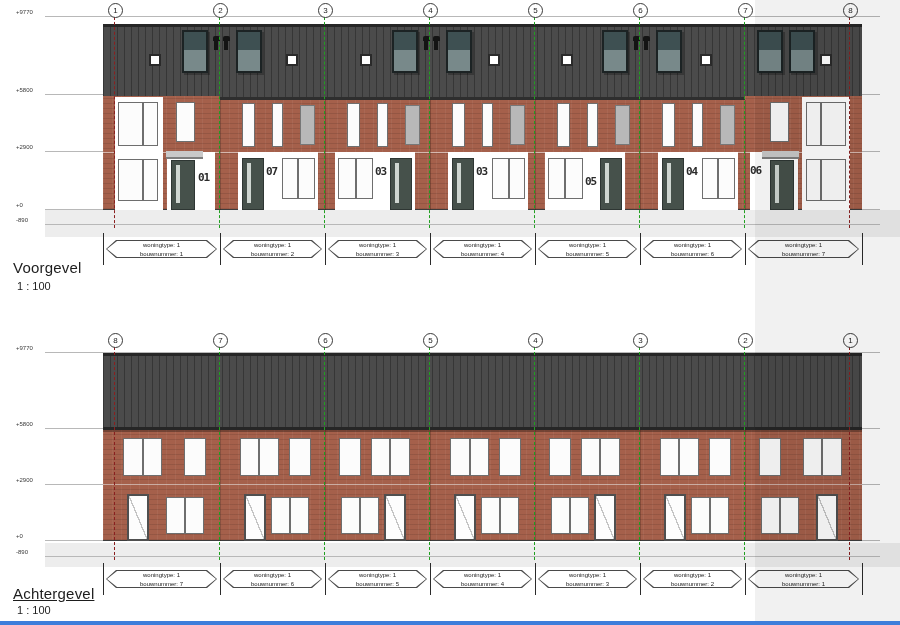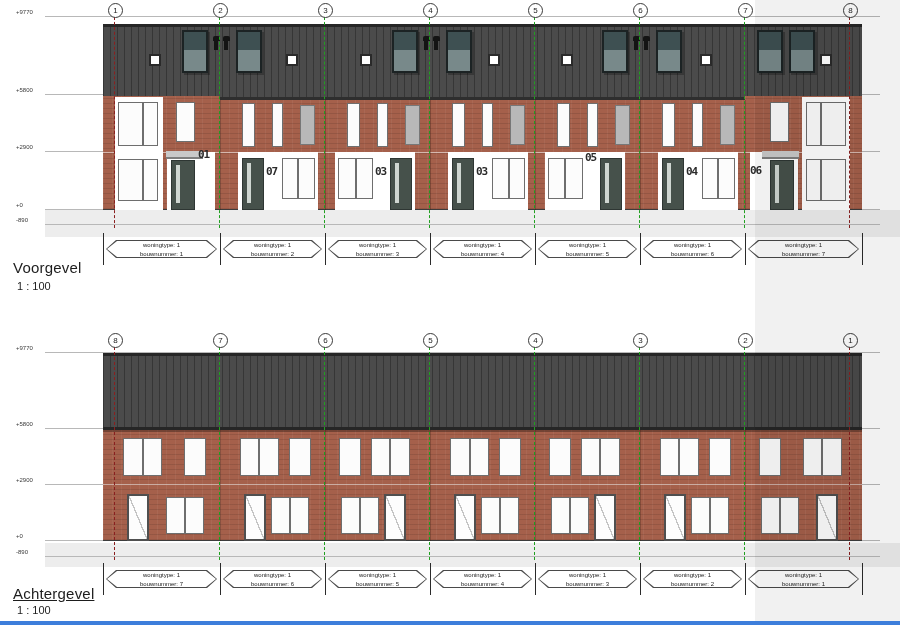--- a/index.html
+++ b/index.html
@@ -90,21 +90,21 @@
     <div style="position: absolute; left: 745px; top: 100px; width: 1px; height: 110px; background: rgba(60, 30, 20, 0.35); z-index: 3;"></div>
     <div style="position: absolute; left: 115px; top: 97px; width: 48px; height: 113px; background: rgb(255, 255, 255); z-index: 3;"></div>
     <div style="position: absolute; left: 118px; top: 102px; width: 40px; height: 44px; border: 1px solid rgb(110, 110, 110); background: linear-gradient(90deg, transparent calc(62% - 1px), rgb(110, 110, 110) calc(62% - 1px), rgb(110, 110, 110) calc(62% + 1px), transparent calc(62% + 1px)) rgb(252, 252, 252); box-sizing: border-box; z-index: 4;"></div>
     <div style="position: absolute; left: 118px; top: 159px; width: 40px; height: 42px; border: 1px solid rgb(110, 110, 110); background: linear-gradient(90deg, transparent calc(62% - 1px), rgb(110, 110, 110) calc(62% - 1px), rgb(110, 110, 110) calc(62% + 1px), transparent calc(62% + 1px)) rgb(252, 252, 252); box-sizing: border-box; z-index: 4;"></div>
     <div style="position: absolute; left: 176px; top: 102px; width: 19px; height: 40px; border: 1px solid rgb(110, 110, 110); background: rgb(252, 252, 252); box-sizing: border-box; z-index: 4;"></div>
     <div style="position: absolute; left: 166px; top: 151px; width: 37px; height: 8px; background: rgb(201, 201, 201); border-bottom: 2px solid rgb(126, 126, 126); box-sizing: border-box; z-index: 4;"></div>
     <div style="position: absolute; left: 167px; top: 152px; width: 48px; height: 58px; background: rgb(255, 255, 255); z-index: 3;"></div>
     <div style="position: absolute; left: 171px; top: 160px; width: 24px; height: 50px; background: rgb(70, 81, 75); border: 1px solid rgb(46, 54, 51); box-sizing: border-box; z-index: 4;">
       <div style="position: absolute; left: 4px; top: 4px; width: 4px; bottom: 6px; background: rgb(207, 214, 209);"></div>
     </div>
-    <div class="house-number" style="left: 198px; top: 148px;">01</div>
+    <div class="house-number" style="left: 198px; top: 171px;">01</div>
     <div style="position: absolute; left: 242px; top: 103px; width: 13px; height: 44px; border: 1px solid rgb(110, 110, 110); background: rgb(252, 252, 252); box-sizing: border-box; z-index: 4;"></div>
     <div style="position: absolute; left: 272px; top: 103px; width: 11px; height: 44px; border: 1px solid rgb(110, 110, 110); background: rgb(252, 252, 252); box-sizing: border-box; z-index: 4;"></div>
     <div style="position: absolute; left: 300px; top: 105px; width: 15px; height: 40px; border: 1px solid rgb(119, 119, 119); background: rgb(184, 184, 184); box-sizing: border-box; z-index: 4;"></div>
     <div style="position: absolute; left: 238px; top: 152px; width: 80px; height: 58px; background: rgb(255, 255, 255); z-index: 3;"></div>
     <div style="position: absolute; left: 242px; top: 158px; width: 22px; height: 52px; background: rgb(70, 81, 75); border: 1px solid rgb(46, 54, 51); box-sizing: border-box; z-index: 4;">
       <div style="position: absolute; left: 4px; top: 4px; width: 4px; bottom: 6px; background: rgb(207, 214, 209);"></div>
     </div>
     <div class="house-number" style="left: 266px; top: 165px;">07</div>
     <div style="position: absolute; left: 282px; top: 158px; width: 33px; height: 41px; border: 1px solid rgb(110, 110, 110); background: linear-gradient(90deg, transparent calc(50% - 1px), rgb(110, 110, 110) calc(50% - 1px), rgb(110, 110, 110) calc(50% + 1px), transparent calc(50% + 1px)) rgb(252, 252, 252); box-sizing: border-box; z-index: 4;"></div>
     <div style="position: absolute; left: 347px; top: 103px; width: 13px; height: 44px; border: 1px solid rgb(110, 110, 110); background: rgb(252, 252, 252); box-sizing: border-box; z-index: 4;"></div>
@@ -123,21 +123,21 @@
     <div style="position: absolute; left: 452px; top: 158px; width: 22px; height: 52px; background: rgb(70, 81, 75); border: 1px solid rgb(46, 54, 51); box-sizing: border-box; z-index: 4;">
       <div style="position: absolute; left: 4px; top: 4px; width: 4px; bottom: 6px; background: rgb(207, 214, 209);"></div>
     </div>
     <div class="house-number" style="left: 476px; top: 165px;">03</div>
     <div style="position: absolute; left: 492px; top: 158px; width: 33px; height: 41px; border: 1px solid rgb(110, 110, 110); background: linear-gradient(90deg, transparent calc(50% - 1px), rgb(110, 110, 110) calc(50% - 1px), rgb(110, 110, 110) calc(50% + 1px), transparent calc(50% + 1px)) rgb(252, 252, 252); box-sizing: border-box; z-index: 4;"></div>
     <div style="position: absolute; left: 557px; top: 103px; width: 13px; height: 44px; border: 1px solid rgb(110, 110, 110); background: rgb(252, 252, 252); box-sizing: border-box; z-index: 4;"></div>
     <div style="position: absolute; left: 587px; top: 103px; width: 11px; height: 44px; border: 1px solid rgb(110, 110, 110); background: rgb(252, 252, 252); box-sizing: border-box; z-index: 4;"></div>
     <div style="position: absolute; left: 615px; top: 105px; width: 15px; height: 40px; border: 1px solid rgb(119, 119, 119); background: rgb(184, 184, 184); box-sizing: border-box; z-index: 4;"></div>
     <div style="position: absolute; left: 545px; top: 152px; width: 80px; height: 58px; background: rgb(255, 255, 255); z-index: 3;"></div>
     <div style="position: absolute; left: 548px; top: 158px; width: 35px; height: 41px; border: 1px solid rgb(110, 110, 110); background: linear-gradient(90deg, transparent calc(50% - 1px), rgb(110, 110, 110) calc(50% - 1px), rgb(110, 110, 110) calc(50% + 1px), transparent calc(50% + 1px)) rgb(252, 252, 252); box-sizing: border-box; z-index: 4;"></div>
-    <div class="house-number" style="left: 585px; top: 151px;">05</div>
+    <div class="house-number" style="left: 585px; top: 175px;">05</div>
     <div style="position: absolute; left: 600px; top: 158px; width: 22px; height: 52px; background: rgb(70, 81, 75); border: 1px solid rgb(46, 54, 51); box-sizing: border-box; z-index: 4;">
       <div style="position: absolute; left: 4px; top: 4px; width: 4px; bottom: 6px; background: rgb(207, 214, 209);"></div>
     </div>
     <div style="position: absolute; left: 662px; top: 103px; width: 13px; height: 44px; border: 1px solid rgb(110, 110, 110); background: rgb(252, 252, 252); box-sizing: border-box; z-index: 4;"></div>
     <div style="position: absolute; left: 692px; top: 103px; width: 11px; height: 44px; border: 1px solid rgb(110, 110, 110); background: rgb(252, 252, 252); box-sizing: border-box; z-index: 4;"></div>
     <div style="position: absolute; left: 720px; top: 105px; width: 15px; height: 40px; border: 1px solid rgb(119, 119, 119); background: rgb(184, 184, 184); box-sizing: border-box; z-index: 4;"></div>
     <div style="position: absolute; left: 658px; top: 152px; width: 80px; height: 58px; background: rgb(255, 255, 255); z-index: 3;"></div>
     <div style="position: absolute; left: 662px; top: 158px; width: 22px; height: 52px; background: rgb(70, 81, 75); border: 1px solid rgb(46, 54, 51); box-sizing: border-box; z-index: 4;">
       <div style="position: absolute; left: 4px; top: 4px; width: 4px; bottom: 6px; background: rgb(207, 214, 209);"></div>
     </div>

